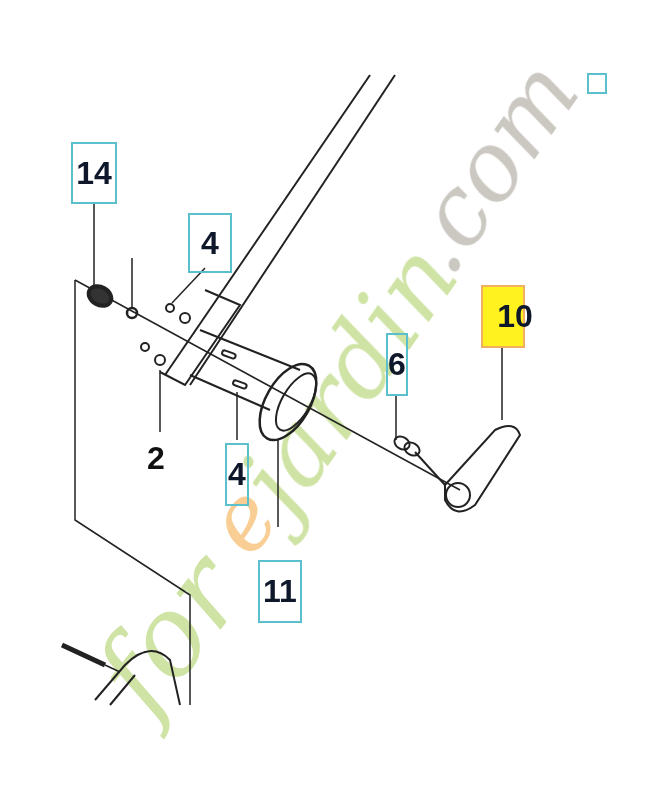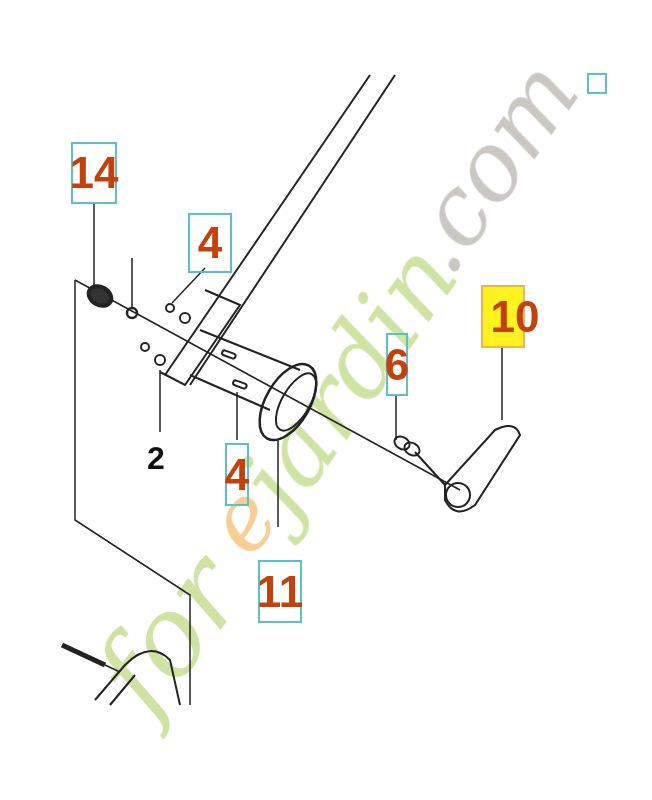--- a/index.html
+++ b/index.html
@@ -1,19 +1,19 @@
 <!DOCTYPE html>
 <html><head>
 <meta charset="utf-8">
 <style>
   html, body { margin:0; padding:0; background:#ffffff; }
   body { width:652px; height:800px; position:relative; overflow:hidden; font-family:"Liberation Sans", sans-serif; }
   .stage { position:absolute; left:0; top:0; width:652px; height:800px; }
   svg.art { position:absolute; left:0; top:0; }
-  .callout { position:absolute; box-sizing:border-box; border:2px solid #5bbfcc; display:flex; align-items:center; justify-content:center; font-weight:bold; color:#c2410c; font-size:44px; font-family:"Liberation Sans", sans-serif; cursor:pointer; }
+  .callout { position:absolute; box-sizing:border-box; border:2px solid #5bbfcc; display:flex; align-items:center; justify-content:center; font-weight:bold; color:#0f172a; font-size:32px; font-family:"Liberation Sans", sans-serif; cursor:pointer; }
   .callout.highlight { background:#fff21e; border-color:#f0b060;padding-left:24px; }
   .plain { position:absolute; font-weight:bold; color:#111; font-size:32px; font-family:"Liberation Sans", sans-serif; cursor:pointer; }
 </style>
 </head>
 <body>
 
 <div class="stage">
 
   <svg class="art" width="652" height="800" viewBox="0 0 652 800">
 

